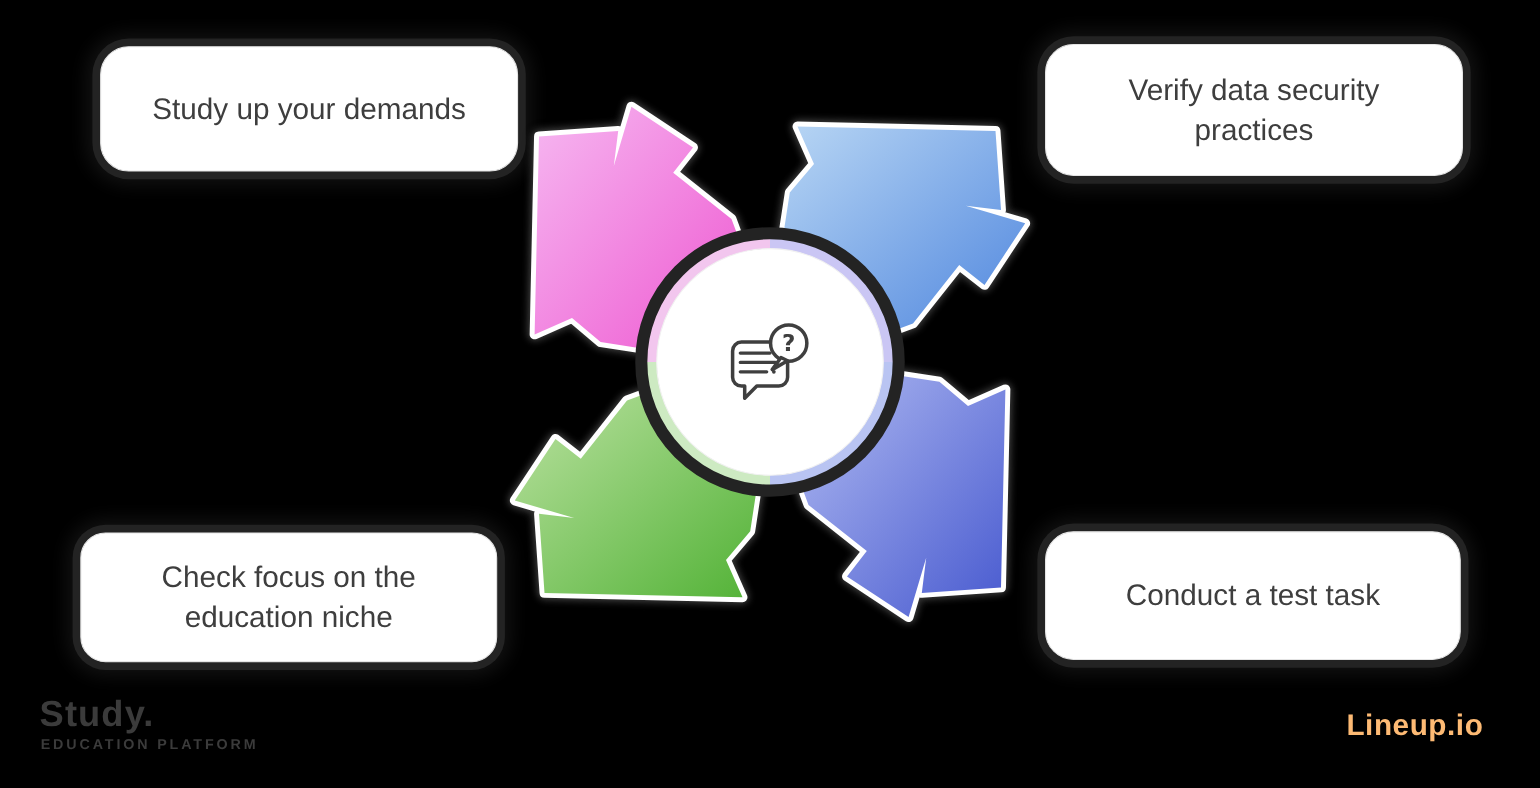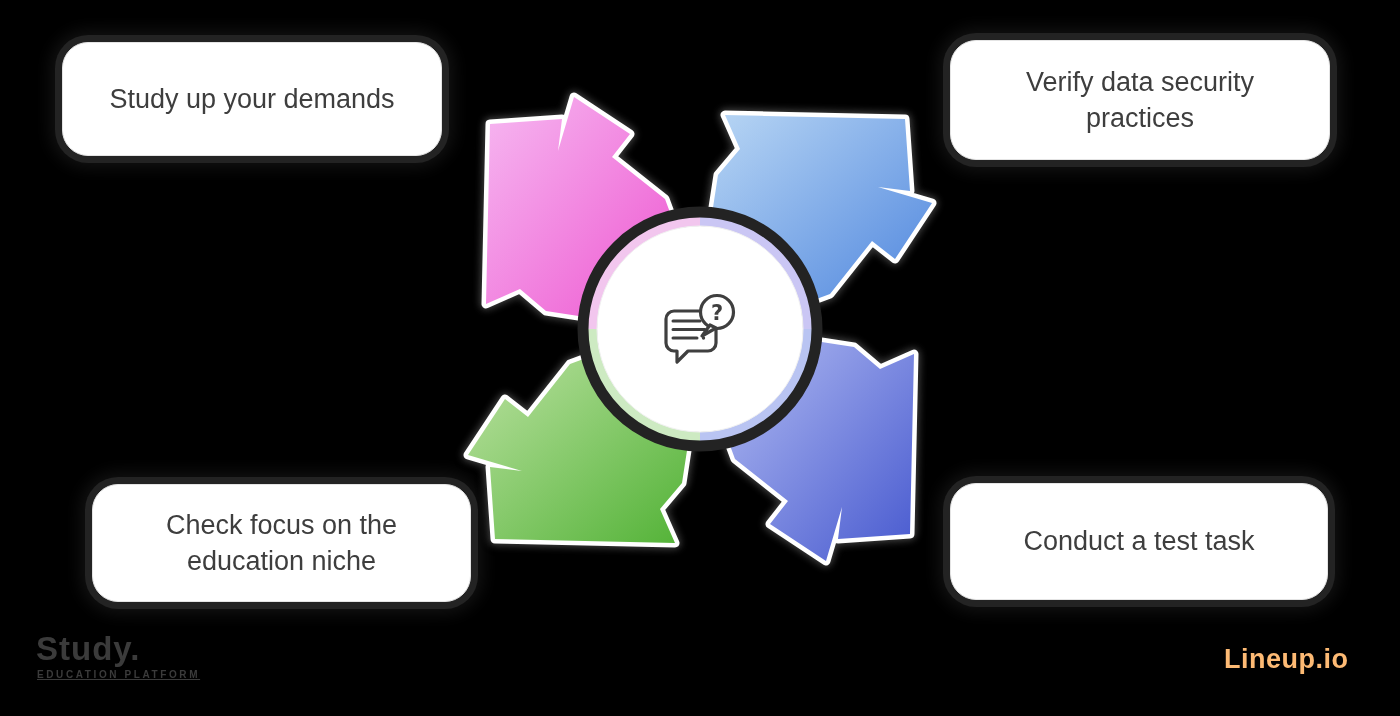--- a/index.html
+++ b/index.html
@@ -6,40 +6,40 @@
   .stage{
     position:relative;width:1400px;height:716px;background:#000;overflow:hidden;
     font-family:"Liberation Sans",sans-serif;
   }
   .card{
     position:absolute;background:#ffffff;border:1px solid #e4e4e4;border-radius:26px;
     display:flex;align-items:center;justify-content:center;text-align:center;
     color:#3e3e3e;font-size:27px;line-height:1.35;white-space:pre-line;
     box-shadow:0 0 0 7px #232323, 0 0 16px 12px rgba(110,110,110,0.16);
   }
-  .card-tl{left:62px;top:42px;width:378px;height:112px;align-items:center;}
+  .card-tl{left:91px;top:42px;width:378px;height:112px;align-items:center;}
   .card-tr{left:950px;top:40px;width:378px;height:118px;text-align:center;}
-  .card-bl{left:92px;top:484px;width:377px;height:116px;}
+  .card-bl{left:73px;top:484px;width:377px;height:116px;border-radius:23px;}
   .card-br{left:950px;top:483px;width:376px;height:115px;}
 
   .diagram{position:absolute;left:440px;top:69px;width:520px;height:520px;}
   .arm{
     stroke:#ffffff;stroke-width:9;stroke-linejoin:round;paint-order:stroke;
     filter:drop-shadow(0 0 4px #383838) drop-shadow(0 0 2px #303030);
   }
   .ring-arc{fill:none;stroke-width:9;}
   .dark-ring{fill:none;stroke:#232323;stroke-width:13;}
   .center-circle{fill:#ffffff;stroke:#f1f1f1;stroke-width:1;}
   .icon-stroke{fill:#ffffff;stroke:#3f3f3f;stroke-width:3.2;stroke-linejoin:round;stroke-linecap:round;}
   .icon-line{fill:none;stroke:#3f3f3f;stroke-width:3;stroke-linecap:round;}
   .icon-dot{fill:#3f3f3f;}
   .icon-q{fill:#3f3f3f;font-family:"DejaVu Sans",sans-serif;font-size:21px;font-weight:600;}
 
   .logo-main{position:absolute;left:36px;top:630px;font-size:33px;font-weight:700;color:#3b3b3b;letter-spacing:1px;}
-  .logo-tag{position:absolute;left:37px;top:669px;font-size:10px;font-weight:600;color:#3b3b3b;letter-spacing:2.6px;text-decoration:underline;}
+  .logo-tag{position:absolute;left:37px;top:669px;font-size:13px;font-weight:600;color:#3b3b3b;letter-spacing:2.6px;}
   .logo-right{position:absolute;left:1224px;top:644px;font-size:27px;font-weight:700;color:#fdba74;letter-spacing:0.5px;}
 </style>
 </head>
 <body>
 
 <div class="stage">
 
   <div class="card card-tl">
     <span>Study up your demands</span>
   </div>

